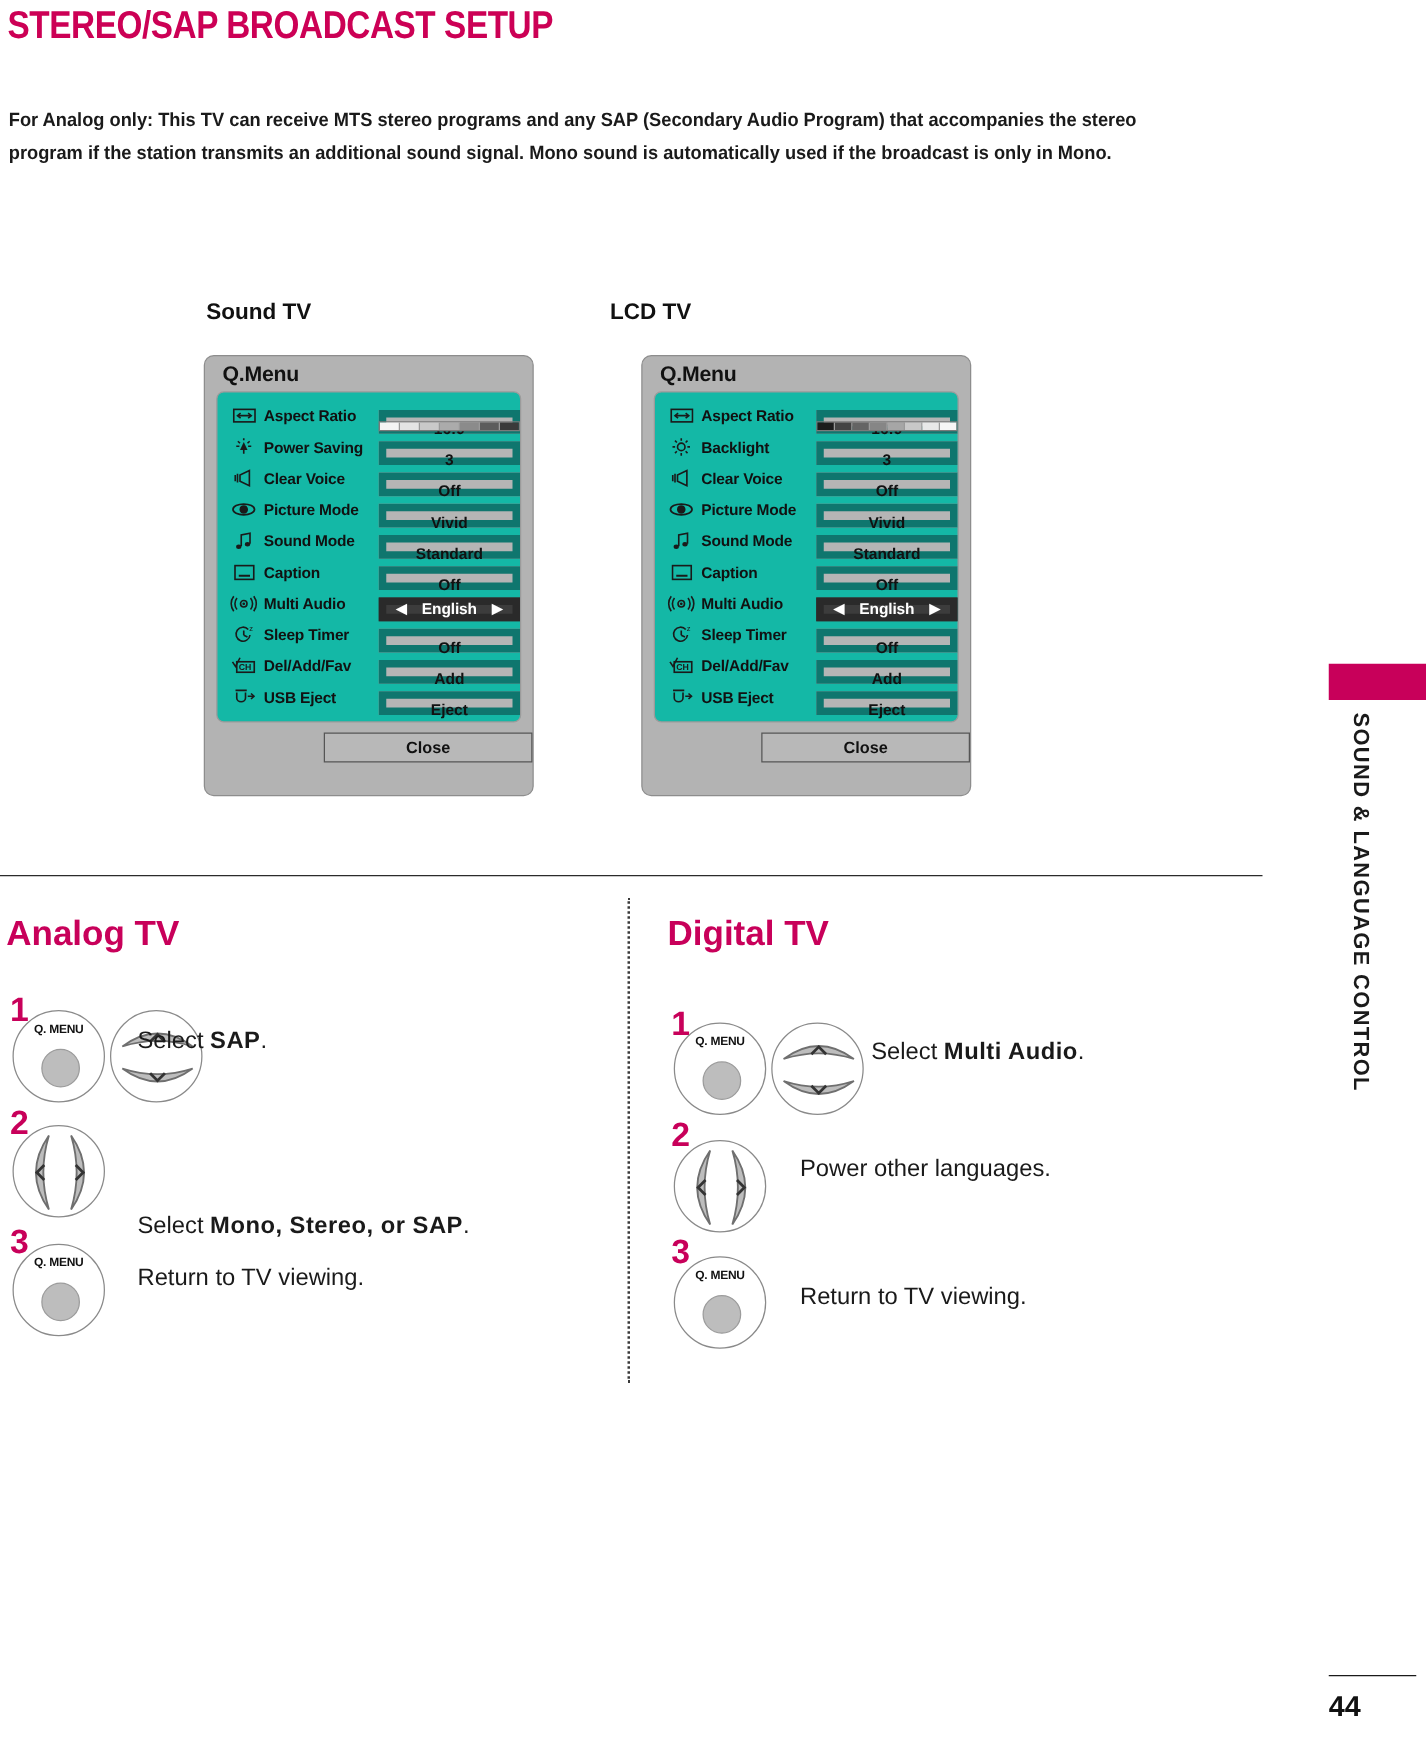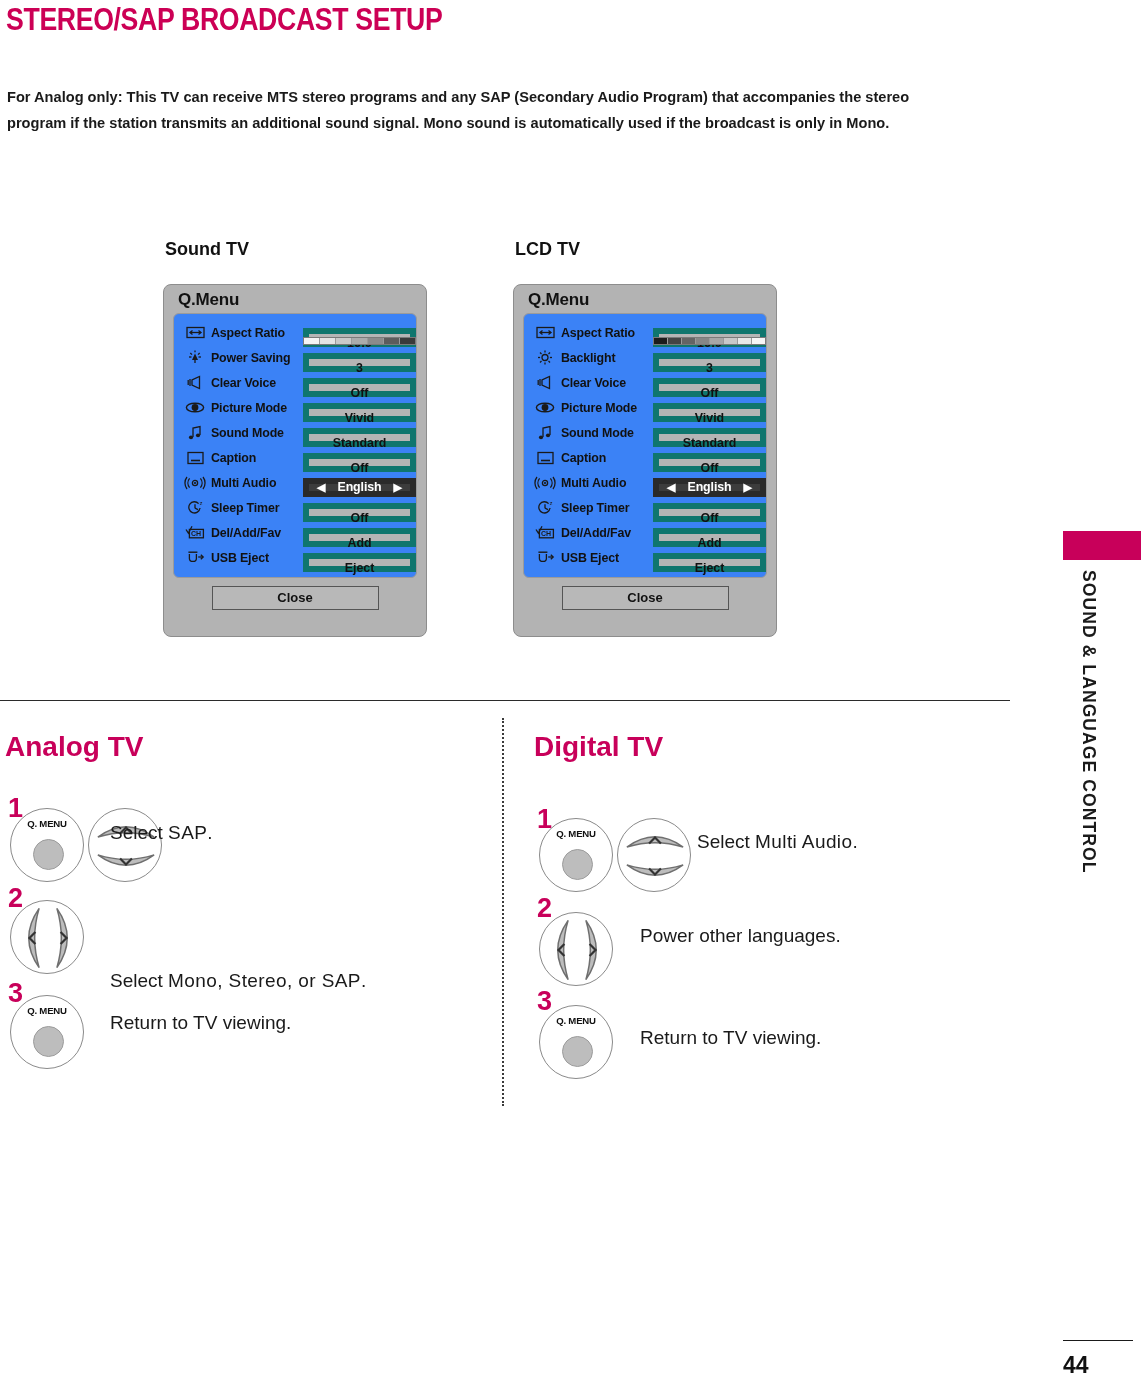--- a/index.html
+++ b/index.html
@@ -52,21 +52,21 @@
 
   
   .tv-caption {
     position: absolute;
     font-size: 18px;
     font-weight: bold;
     color: #111;
     white-space: nowrap;
   }
   #caption-plasma { left: 165px; top: 239px; }
-  #caption-lcd    { left: 515px; top: 239px; }
+  #caption-lcd    { left: 488px; top: 239px; }
 
   
   .qmenu {
     position: absolute;
     width: 264px;
     border-radius: 8px;
     background: #b3b3b3;
     border: 1px solid #8d8d8d;
     box-sizing: border-box;
   }
@@ -75,21 +75,21 @@
 
   .qmenu-title {
     font-size: 17px;
     font-weight: bold;
     color: #111;
     padding: 5px 0 2px 14px;
     letter-spacing: -0.2px;
   }
   .qmenu-inner {
     margin: 1px 9px 0 9px;
-    background: #3b82f6;
+    background: #14b8a6;
     border: 1px solid #9b9b9b;
     border-radius: 6px;
     padding: 6px 0 7px 0;
   }
   .qrow {
     display: flex;
     align-items: center;
     height: 25px;
     padding: 0 0 0 10px;
     position: relative;
@@ -148,21 +148,21 @@
     height: 8px;
     display: flex;
     border: 1px solid #7a7a7a;
     box-sizing: border-box;
   }
   .qstrip span { flex: 1 1 auto; border-right: 1px solid #9a9a9a; }
   .qstrip span:last-child { border-right: none; }
 
   .qclose-wrap {
     display: flex;
-    justify-content: center;
+    justify-content: flex-end;
     margin-top: 8px;
   }
   .qclose {
     width: 165px;
     height: 22px;
     line-height: 22px;
     text-align: center;
     background: #b8b8b8;
     border: 1px solid #555;
     font-size: 13px;
@@ -232,21 +232,21 @@
     border: 1px solid #9c9c9c;
     box-sizing: border-box;
   }
   .step-text {
     position: absolute;
     font-size: 19px;
     color: #1a1a1a;
     white-space: nowrap;
   }
   .step-text b {
-    font-weight: normal;
+    font-weight: bold;
     letter-spacing: 0.4px;
   }
 
   
   #side-accent {
     position: absolute;
     left: 1063px;
     top: 531px;
     width: 78px;
     height: 29px;

